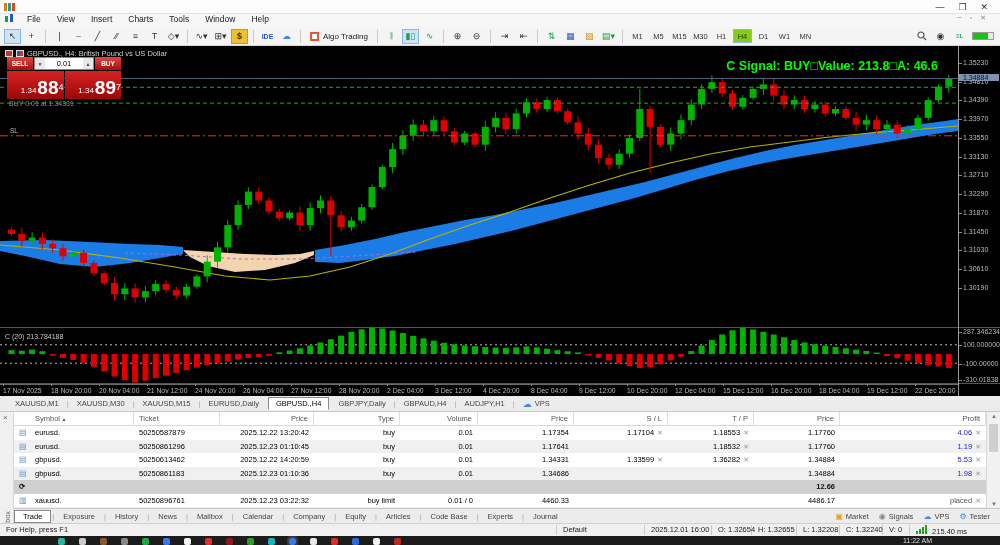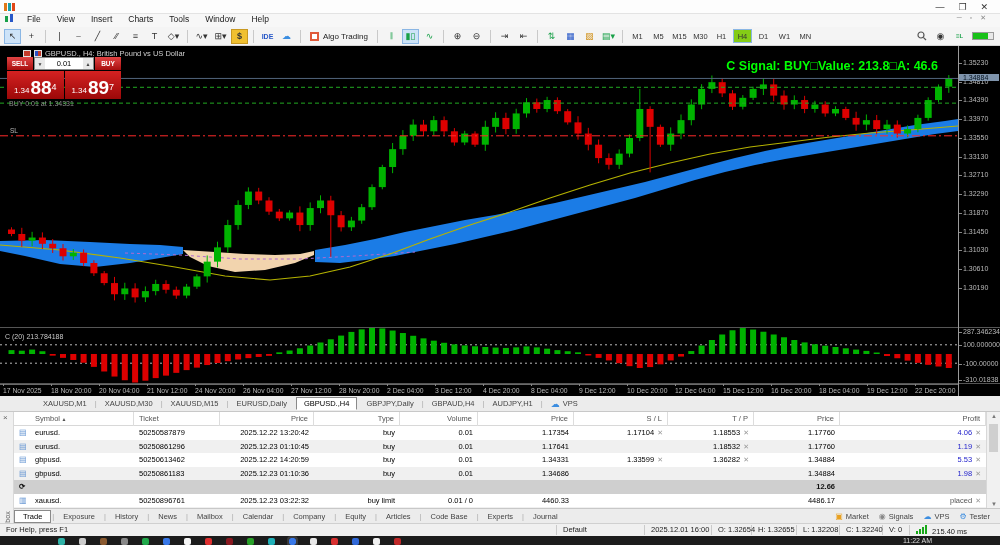--- a/index.html
+++ b/index.html
@@ -30,54 +30,54 @@
   .battery { width:22px; height:8px; border:1px solid #9a9a9a; background:#19c119; position:relative; margin:0 3px; }
   .battery i { position:absolute; right:0; top:0; bottom:0; width:5px; background:#e8e8e8; display:block; }
 
   
   .chartwrap { position:absolute; left:0; top:46px; width:1000px; height:350px; background:#000; }
   #main-svg { position:absolute; left:0; top:0; }
   #ind-svg { position:absolute; left:0; top:281px; }
   .pane-sep1 { position:absolute; left:0; top:281px; width:1000px; height:1px; background:#555; }
   .pane-sep2 { position:absolute; left:0; top:337px; width:1000px; height:1px; background:#555; }
   .axis-sep { position:absolute; left:958px; top:0; width:1px; height:350px; background:#9a9a9a; }
-  .chart-title { position:absolute; left:23px; top:3px; display:flex; align-items:center; gap:3px; font-size:7.5px; color:#cfcfcf; }
+  .chart-title { position:absolute; left:5px; top:3px; display:flex; align-items:center; gap:3px; font-size:7.5px; color:#cfcfcf; }
   .chart-title .ic1 { width:8px; height:7px; background:#c43a2a; border:1px solid #e0e0e0; }
   .chart-title .ic2 { width:8px; height:7px; background:linear-gradient(90deg,#2a52c4 50%,#c43a2a 50%); border:1px solid #e0e0e0; }
   .signal-text { position:absolute; right:62px; top:13px; font-size:12.5px; font-weight:bold; color:#00ff00; letter-spacing:0; }
   .sl-tag { position:absolute; left:10px; top:81px; font-size:6.5px; color:#b9b9b9; }
   .pos-label { position:absolute; left:9px; top:54px; font-size:7px; color:#8b8b8b; }
 
   
   .oneclick { position:absolute; left:7px; top:11px; width:114px; }
   .oc-row1 { display:flex; height:13px; gap:1px; }
   .oc-sell,.oc-buy { width:26px; background:linear-gradient(#e24444,#a80f0f); color:#fff; font-size:6.5px; font-weight:bold; display:flex; align-items:center; justify-content:center; }
   .oc-spin { flex:1; display:flex; border:1px solid #8a8a8a; background:#fff; }
   .oc-spin .arr { width:10px; display:flex; align-items:center; justify-content:center; font-size:5px; color:#444; background:#e8e8e8; }
   .oc-spin .val { flex:1; font-size:7.5px; text-align:center; color:#000; line-height:11px; }
   .oc-row2 { display:flex; gap:1px; margin-top:1px; height:28px; }
-  .oc-price { flex:1; background:linear-gradient(#d42222,#9c0808); color:#fff; display:flex; align-items:flex-end; justify-content:center; padding-bottom:2px; }
+  .oc-price { flex:1; background:linear-gradient(#d42222,#9c0808); color:#fff; display:flex; align-items:flex-end; justify-content:flex-end; padding-bottom:2px; }
   .oc-price .small { font-size:8px; margin-right:1px; line-height:12px; }
   .oc-price .big { font-size:19px; font-weight:bold; line-height:19px; }
   .oc-price .sup { font-size:9px; line-height:20px; vertical-align:top; }
 
   
   .price-axis { position:absolute; left:959px; top:0; width:41px; height:350px; font-size:7px; color:#b9b9b9; }
   .pa-label { position:absolute; left:4px; white-space:nowrap; }
   .pa-label::before { content:""; position:absolute; left:-4px; top:4px; width:3px; height:1px; background:#888; }
   .pa-badge { position:absolute; left:0; width:40px; background:#7e93ab; color:#04121f; font-size:7px; padding:0 0 0 4px; z-index:3; }
   .ind-label { position:absolute; left:5px; top:287px; font-size:7px; color:#c9c9c9; }
 
   
   .timeaxis { position:absolute; left:0; top:338px; width:958px; height:12px; background:#000; border-top:1px solid #6a6a6a; }
   .ta-label { position:absolute; top:2px; font-size:6.8px; color:#b9b9b9; white-space:nowrap; }
   .ta-label::before { content:""; position:absolute; left:0; top:-3px; width:1px; height:2px; background:#888; }
 
   
-  .symtabs { position:absolute; left:0; top:396px; width:1000px; height:16px; background:#ececec; border-bottom:1px solid #c8c8c8; display:flex; align-items:center; padding-left:36px; font-size:7.5px; color:#444; }
+  .symtabs { position:absolute; left:0; top:396px; width:1000px; height:16px; background:#ececec; border-bottom:1px solid #c8c8c8; display:flex; align-items:center; padding-left:8px; font-size:7.5px; color:#444; }
   .symtab { padding:1px 7px; white-space:nowrap; }
   .symtab.active { background:#fff; border:1px solid #8a8a8a; border-bottom-color:#fff; color:#000; }
   .symsep { color:#aaa; padding:0 1px; }
   .vps-tab { display:flex; align-items:center; gap:3px; padding:0 7px; }
   .vps-tab .cl { color:#3b8de0; font-size:9px; }
 
   
   .tradepanel { position:absolute; left:14px; top:412px; width:972px; height:96px; background:#fff; overflow:hidden; font-size:7.5px; }
   .trow { display:grid; grid-template-columns:16px 104px 86px 94px 86px 78px 96px 94px 86px 86px 1fr; height:13.5px; line-height:13.5px; align-items:center; }
   .trow.header { height:14px; line-height:14px; color:#555; border-bottom:1px solid #d8d8d8; }

